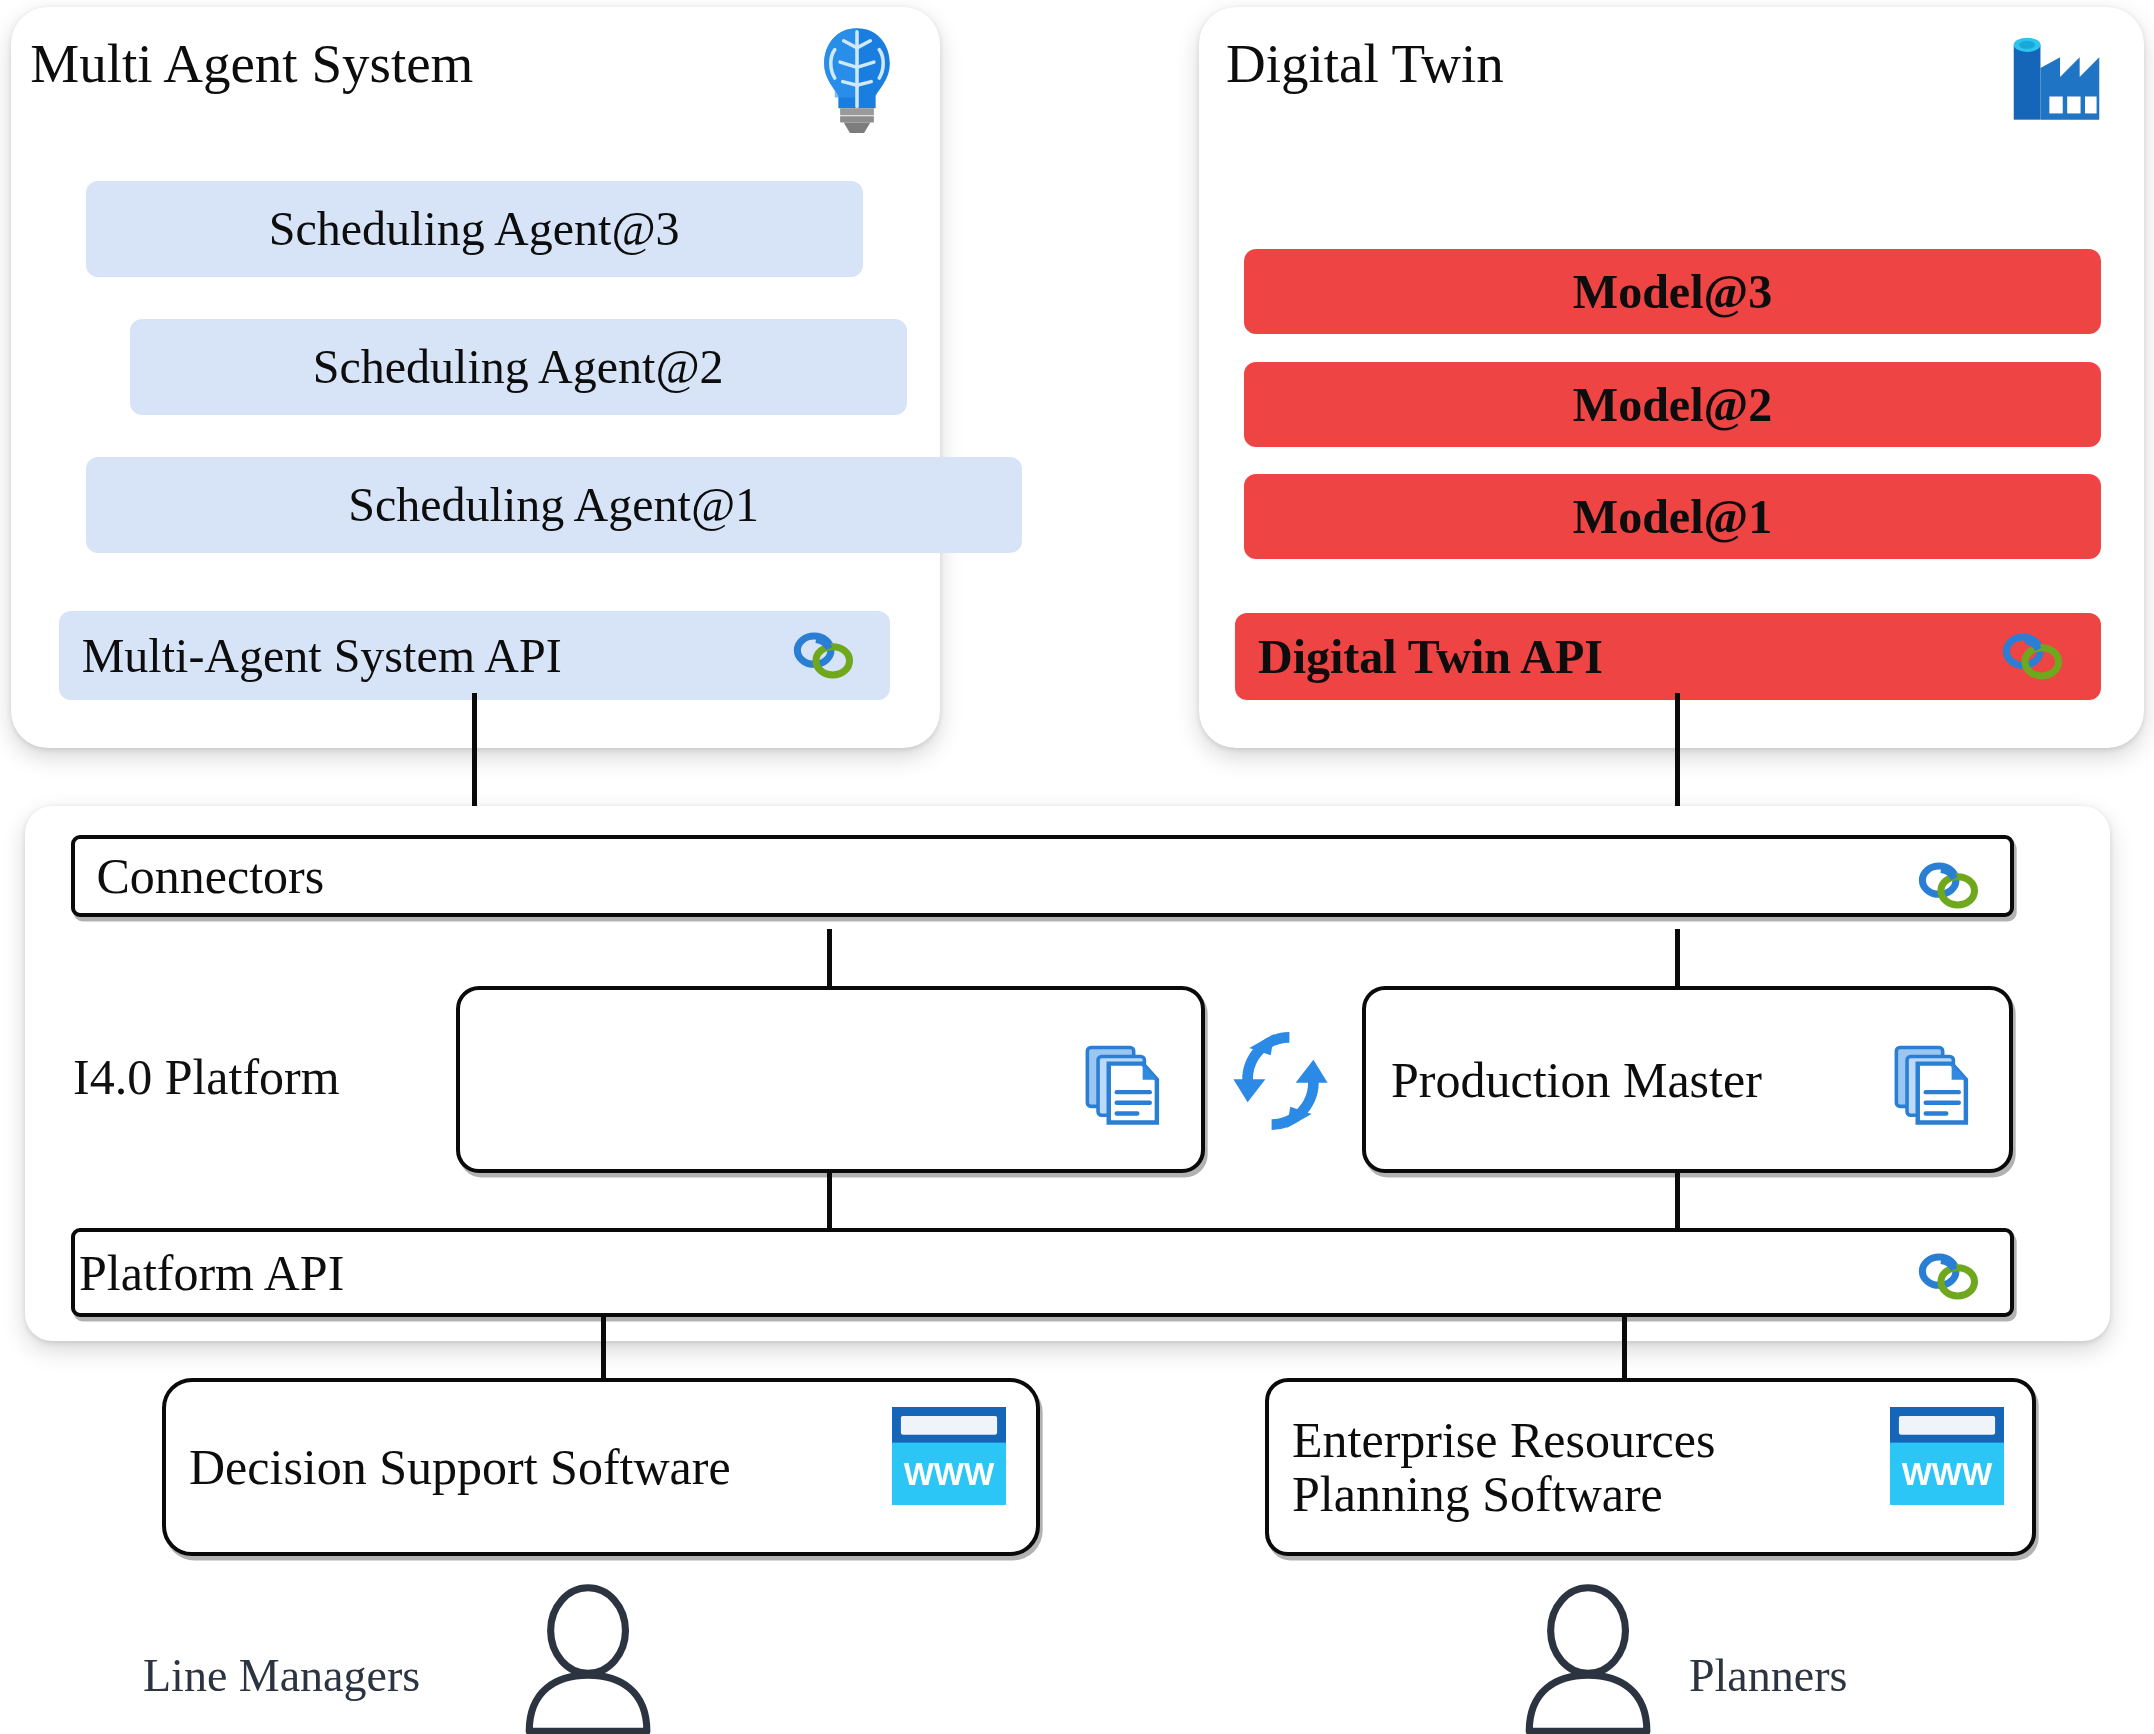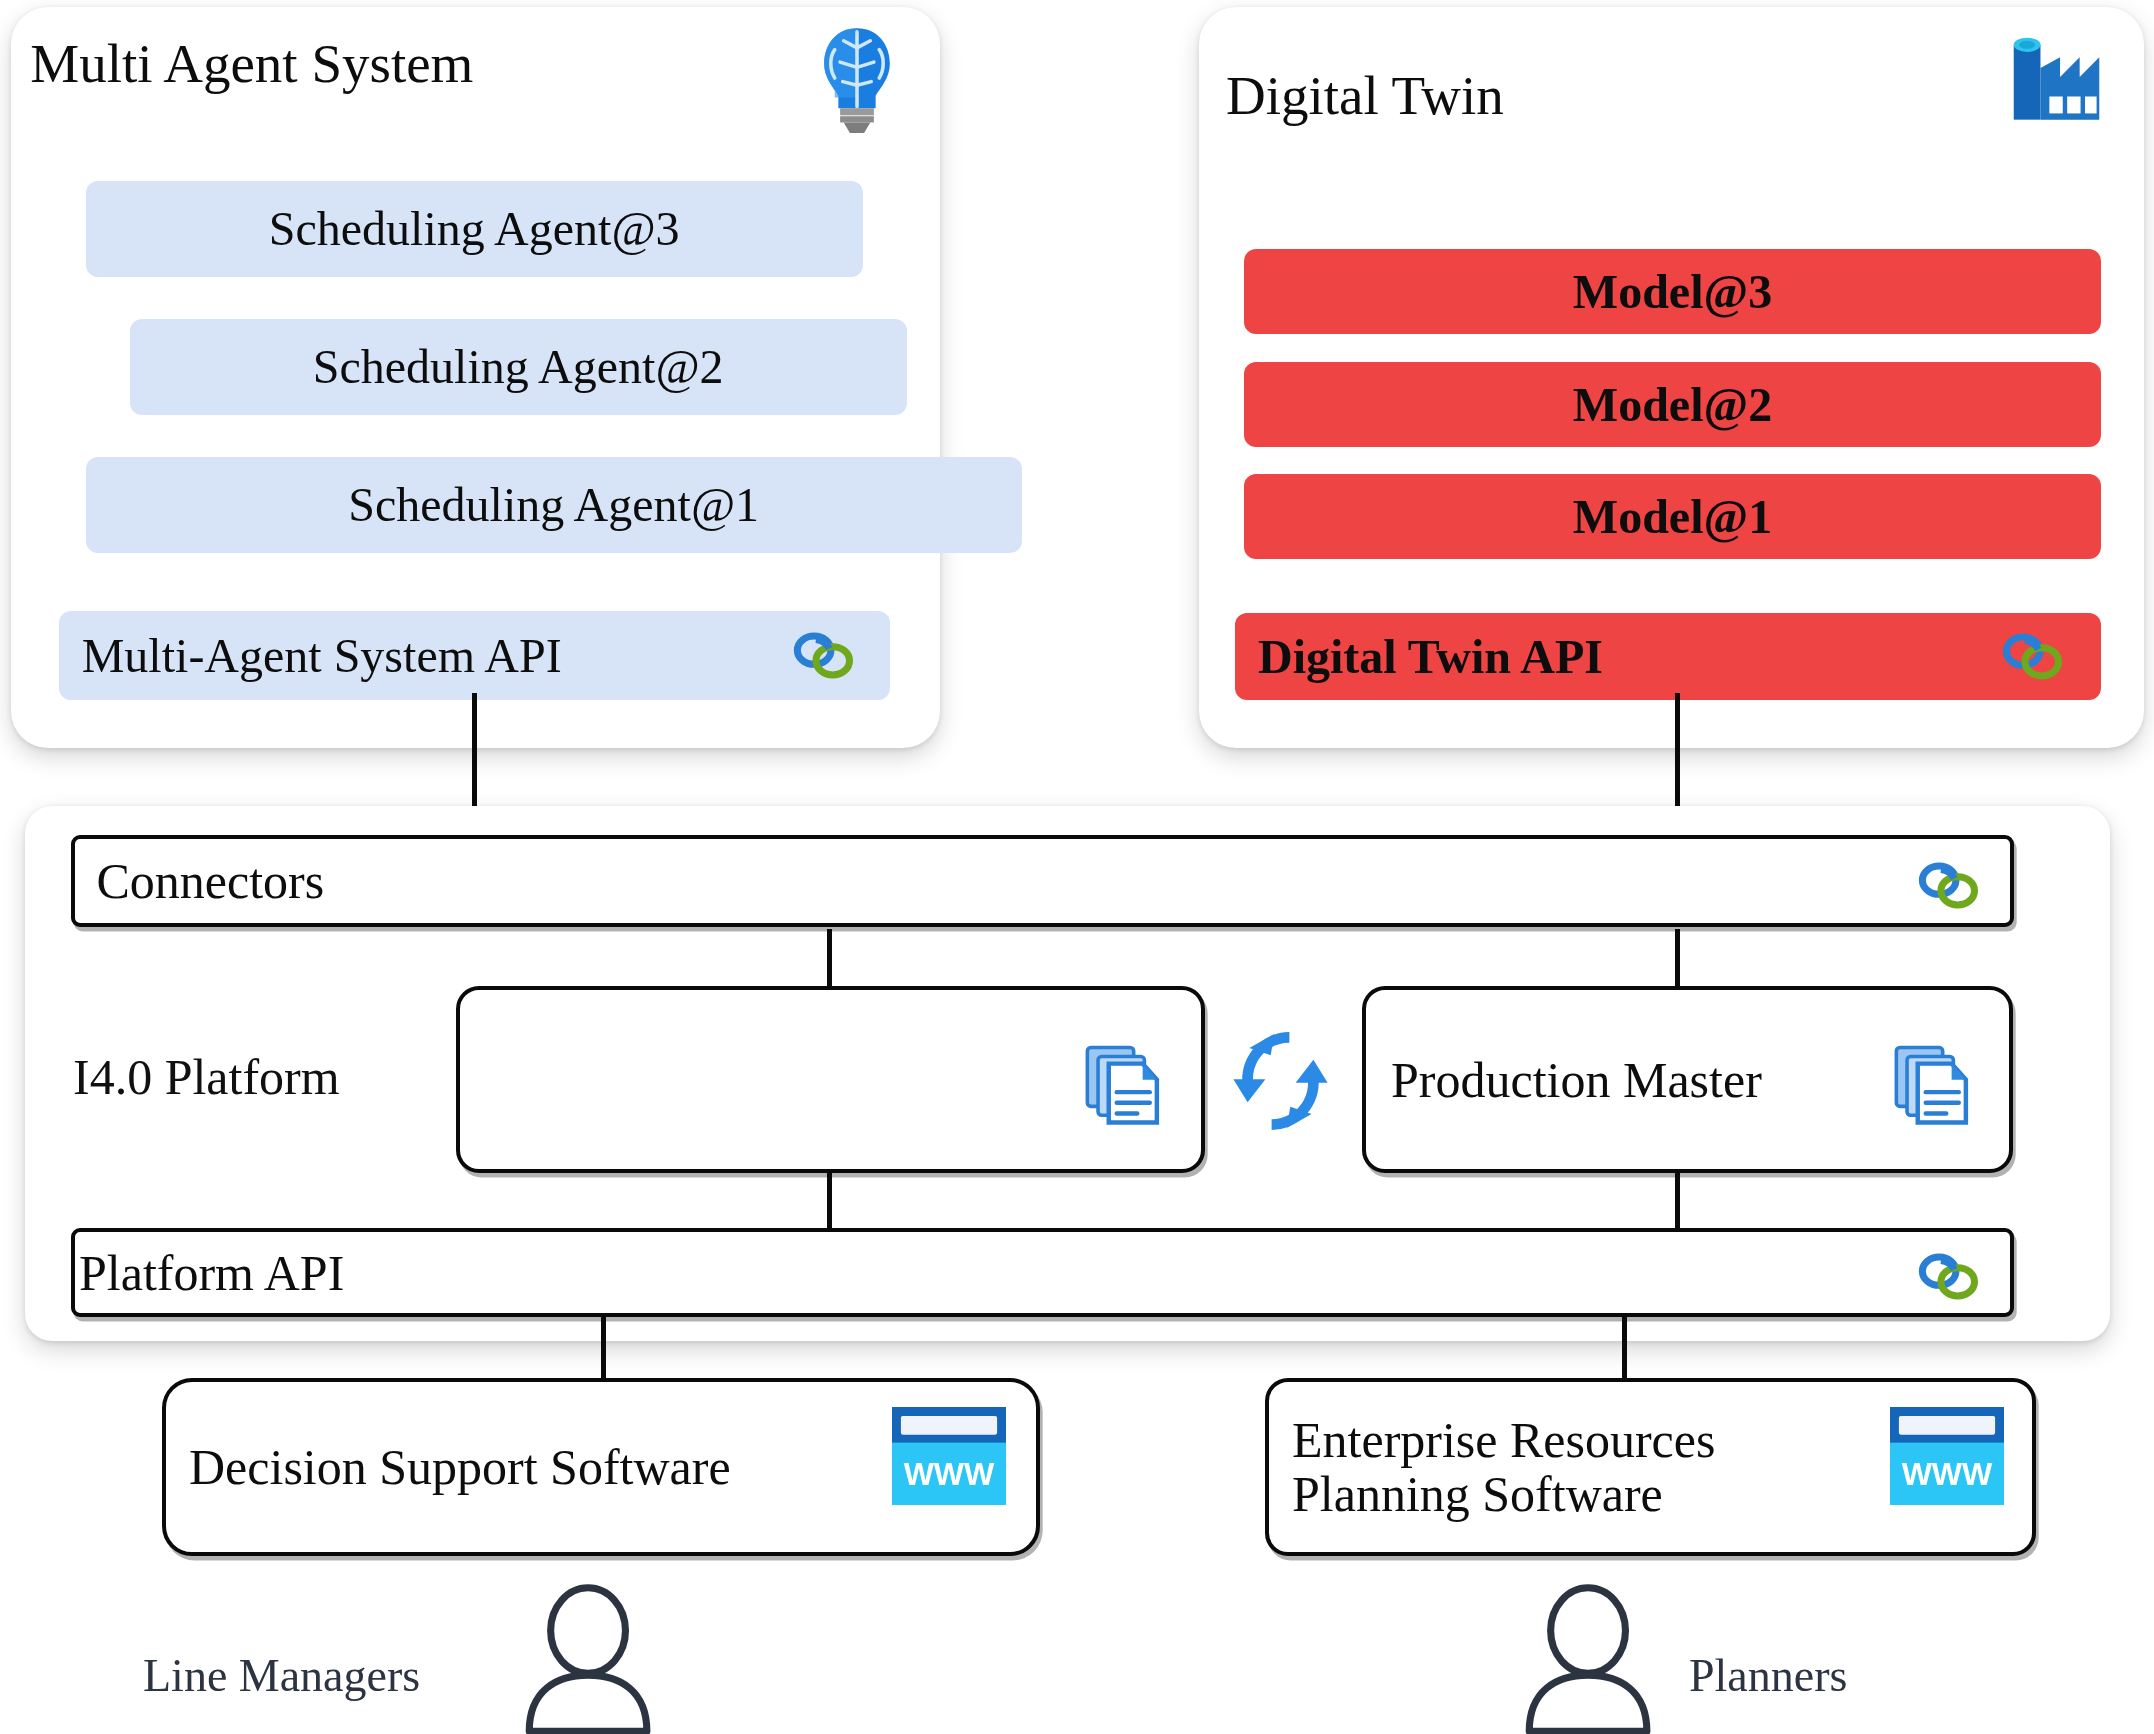--- a/index.html
+++ b/index.html
@@ -141,21 +141,21 @@
           <ellipse cx="29" cy="24" rx="19" ry="16" fill="none" stroke="#2a7fd4" stroke-width="8"></ellipse>
           <ellipse cx="50" cy="36" rx="19" ry="16" fill="none" stroke="#6fa81c" stroke-width="8"></ellipse>
           <path d="M31 12 A19 16 0 0 1 46 22" fill="none" stroke="#2a7fd4" stroke-width="8"></path>
         </svg>
       </span>
     </div>
   </div>
 
   <div class="abs panel" style="left:1199px;top:7.1px;width:945px;height:741px;">
 
-    <div class="abs panel-title" style="left:27px;top:28.5px;margin-top:32px;">Digital Twin</div>
+    <div class="abs panel-title" style="left:27px;top:28.5px;">Digital Twin</div>
 
     <div class="abs" style="left:811px;top:19.6px;width:93px;height:98px;">
       <svg width="93" height="98" viewBox="0 0 104 110">
         <rect x="4" y="20" width="30" height="84" fill="#1565b8"></rect>
         <ellipse cx="19" cy="20" rx="15" ry="8" fill="#2fc3ef"></ellipse>
         <ellipse cx="19" cy="20" rx="9" ry="4.5" fill="#19a8d8"></ellipse>
         <path d="M34 46 L34 104 L100 104 L100 34 L78 56 L78 34 L56 56 L56 34 Z" fill="#1f74c4"></path>
         <rect x="44" y="78" width="15" height="19" fill="#ffffff"></rect>
         <rect x="64" y="78" width="15" height="19" fill="#ffffff"></rect>
         <rect x="84" y="78" width="13" height="19" fill="#ffffff"></rect>
@@ -182,21 +182,21 @@
         </svg>
       </span>
     </div>
   </div>
 
   <div class="abs vline" style="left:472px;top:693px;height:147px;"></div>
   <div class="abs vline" style="left:1675px;top:693px;height:147px;"></div>
 
   <div class="abs platform" style="left:25px;top:806px;width:2085px;height:535px;"></div>
 
-  <div class="abs hbox hbox-sq" style="left:71px;top:835px;width:1943px;height:92px;padding-left:21.4px;">
+  <div class="abs hbox hbox-sq" style="left:71px;top:835px;width:1943px;height:82px;padding-left:21.4px;">
     <span class="hbox-label">Connectors</span>
     <span class="abs" style="right:27px;top:19.6px;width:70px;height:53px;">
       <svg width="70" height="53" viewBox="0 0 78 60">
         <ellipse cx="29" cy="24" rx="19" ry="16" fill="none" stroke="#2a7fd4" stroke-width="8"></ellipse>
         <ellipse cx="50" cy="36" rx="19" ry="16" fill="none" stroke="#6fa81c" stroke-width="8"></ellipse>
         <path d="M31 12 A19 16 0 0 1 46 22" fill="none" stroke="#2a7fd4" stroke-width="8"></path>
       </svg>
     </span>
   </div>
 

